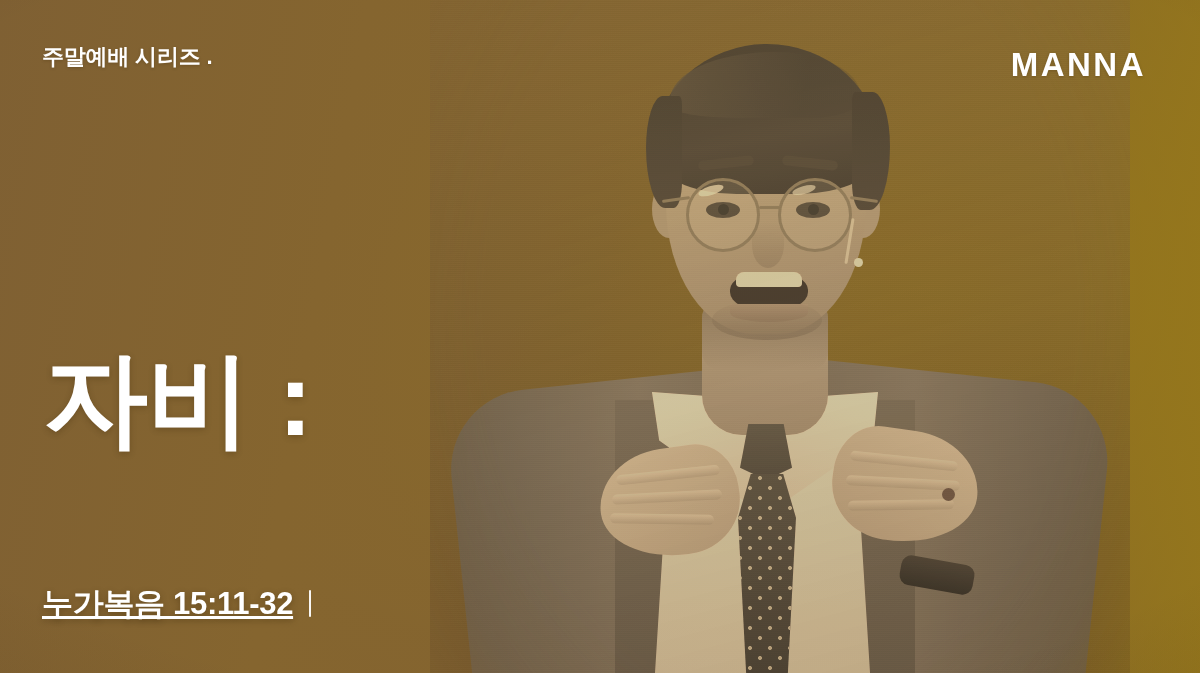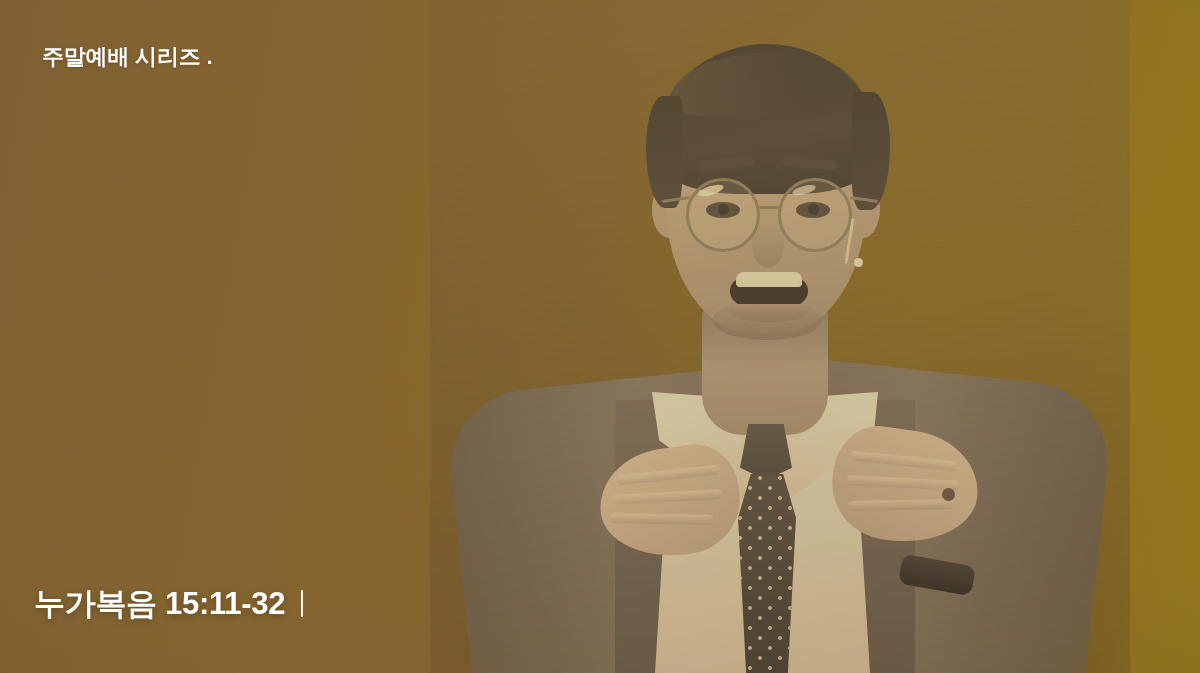--- a/index.html
+++ b/index.html
@@ -279,26 +279,26 @@
 
   .subtitle {
     position:absolute; left:32px; top:498px;
     color:#ffffff; font-size:48px; font-weight:300;
     letter-spacing:-0.5px; line-height:1.2;
     text-shadow:0 2px 7px rgba(60,40,10,0.45);
     white-space:nowrap;
   }
 
   .meta {
-    position:absolute; left:34px; top:585px;
+    position:absolute; left:42px; top:585px;
     color:#ffffff; font-size:31px; font-weight:700;
     letter-spacing:-0.3px; line-height:1.2;
     text-shadow:0 2px 6px rgba(60,40,10,0.40);
     white-space:nowrap;
-    display:flex; align-items:center;
+    display:flex; align-items:center;text-decoration:underline;
   }
   .meta .sep {
     display:inline-block; width:2px; height:27px;
     background:#ffffff; margin:0 16px; opacity:.95;
     border-radius:1px;
   }
 </style>
 </head>
 <body>
 
@@ -369,21 +369,23 @@
   <div class="tone"></div>
   <div class="tone2"></div>
   <div class="vignette"></div>
 
   <div class="text-layer">
 
     <div class="series">
       <span class="series-line1">주말예배 시리즈 .</span>
     </div>
 
-
+    <div class="logo">MANNA</div>
+
+    <div class="title">자비 :</div>
 
 
     <div class="meta">
       <span>누가복음 15:11-32</span>
       <span class="sep"></span>
     </div>
 
   </div>
 </div>
 

